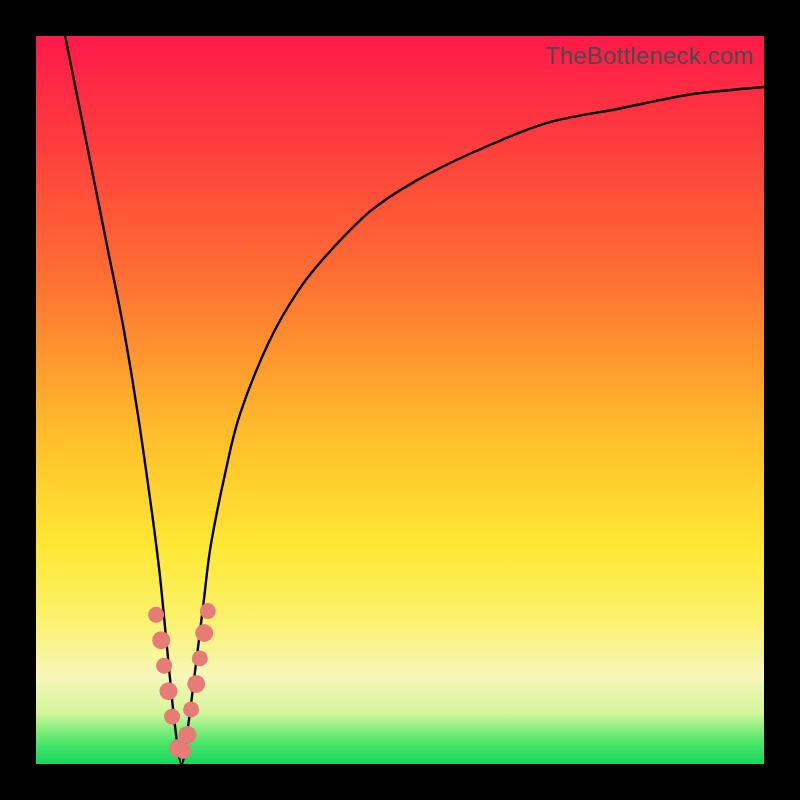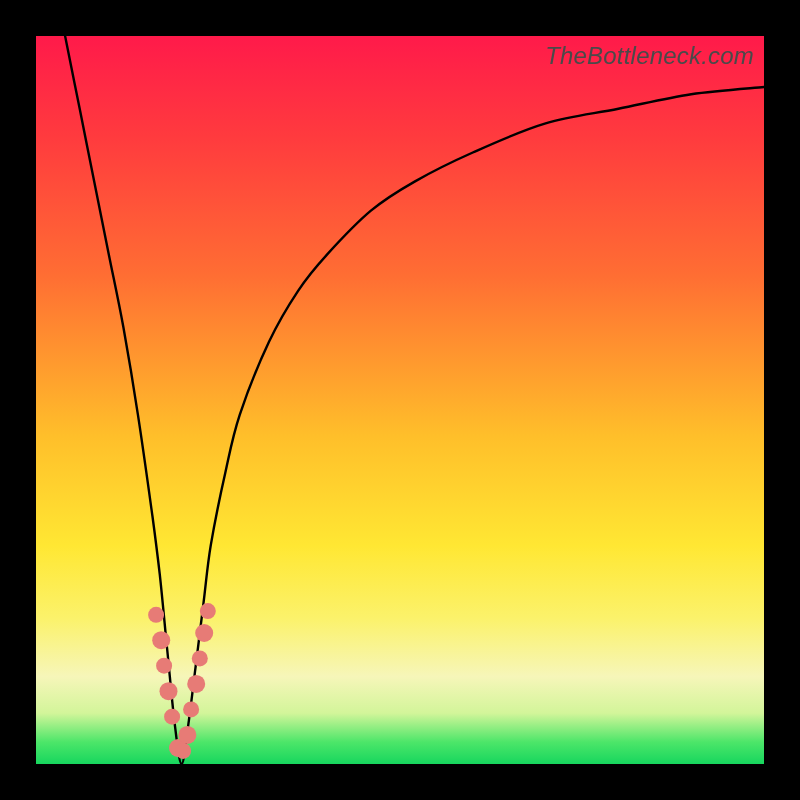--- a/index.html
+++ b/index.html
@@ -10,21 +10,20 @@
     overflow: hidden;
     background: #000;
     font-family: Arial, Helvetica, sans-serif;
   }
   .frame {
     position: absolute;
     top: 0; left: 0;
     width: 800px;
     height: 800px;
     background: #000;
-    font-style: italic;
   }
   .plot-area {
     position: absolute;
     top: 36px;
     left: 36px;
     width: 728px;
     height: 728px;
     
     background: linear-gradient(
       to bottom,

